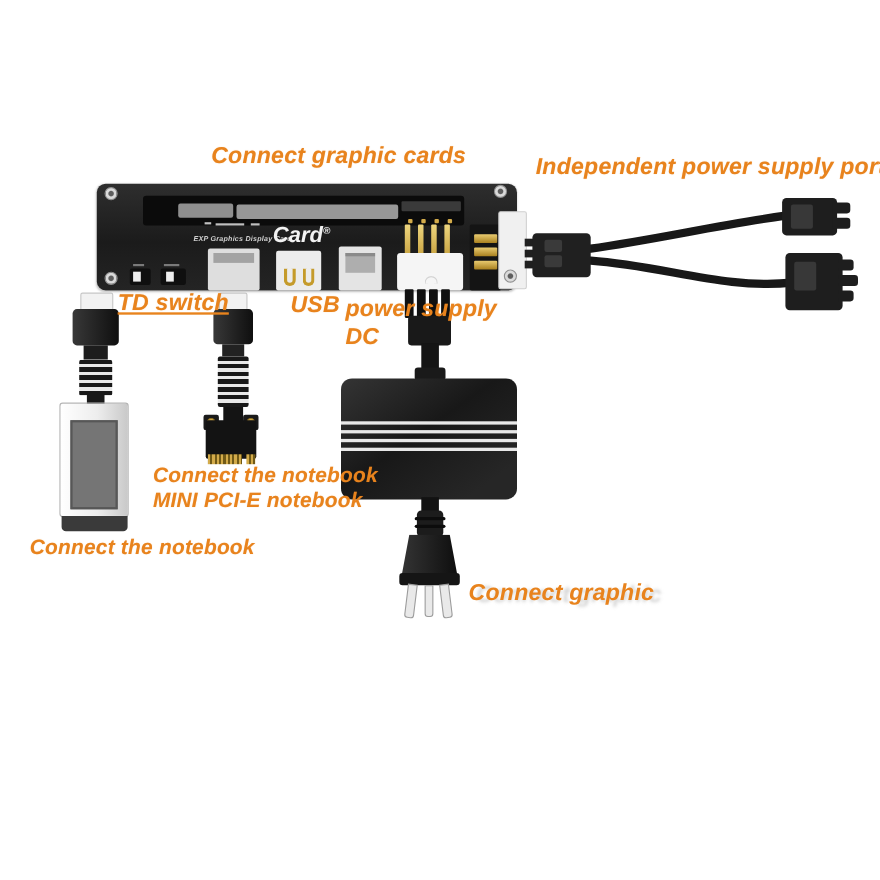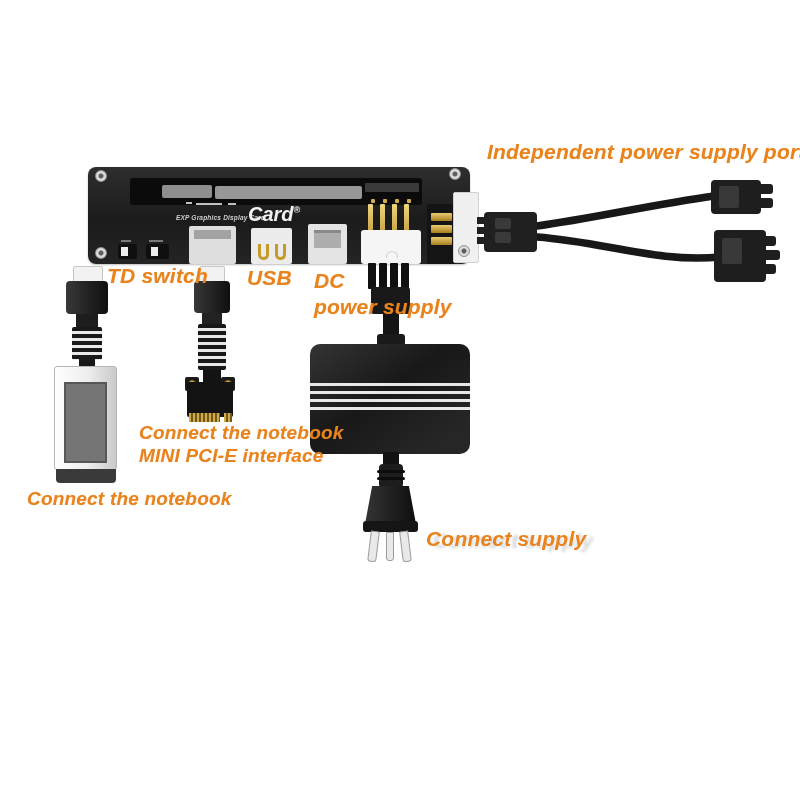--- a/index.html
+++ b/index.html
@@ -153,30 +153,31 @@
     <div class="abs" style="left:377px;top:477px;width:28px;height:3px;background:#0c0c0c;border-radius:2px;"></div>
     <div class="abs" style="left:365px;top:486px;width:51px;height:38px;background:linear-gradient(90deg,#343434,#0e0e0e);
                 clip-path:polygon(14% 0,86% 0,100% 100%,0% 100%);"></div>
     <div class="abs" style="left:363px;top:521px;width:55px;height:11px;background:#151515;border-radius:3px;"></div>
     <div class="prong" style="left:369px;top:531px;transform:rotate(7deg);"></div>
     <div class="prong" style="left:386px;top:532px;width:8px;height:29px;"></div>
     <div class="prong" style="left:401px;top:531px;transform:rotate(-7deg);"></div>
   </div>
 
   <div class="grp">
+    <div class="lbl" style="left:192px;top:130px;">Connect graphic cards</div>
     <div class="lbl" style="left:487px;top:140px;">Independent power supply port</div>
-    <div class="lbl" style="left:107px;top:264px;">TD switch</div>
-    <div class="lbl" style="left:247px;top:266px;">USB</div>
+    <div class="lbl" style="left:107px;top:264px;text-decoration:underline;">TD switch</div>
+    <div class="lbl" style="left:264px;top:266px;">USB</div>
     <div class="lbl" style="left:314px;top:268px;line-height:26px;">
+      <span style="display:block;">power supply</span>
       <span style="display:block;">DC</span>
-      <span style="display:block;">power supply</span>
     </div>
     <div class="lbl lbl-sm" style="left:139px;top:421px;">
       <span style="display:block;">Connect the notebook</span>
-      <span style="display:block;">MINI PCI-E interface</span>
+      <span style="display:block;">MINI PCI-E notebook</span>
     </div>
     <div class="lbl lbl-sm" style="left:27px;top:487px;">
       <span style="display:block;">Connect the notebook</span>
     </div>
-    <div class="lbl" style="left:426px;top:527px;text-shadow:7px 2px 3px rgba(160,160,160,.45);">Connect supply</div>
+    <div class="lbl" style="left:426px;top:527px;text-shadow:7px 2px 3px rgba(160,160,160,.45);">Connect graphic</div>
   </div>
 
 </div>
 
 </body></html>

